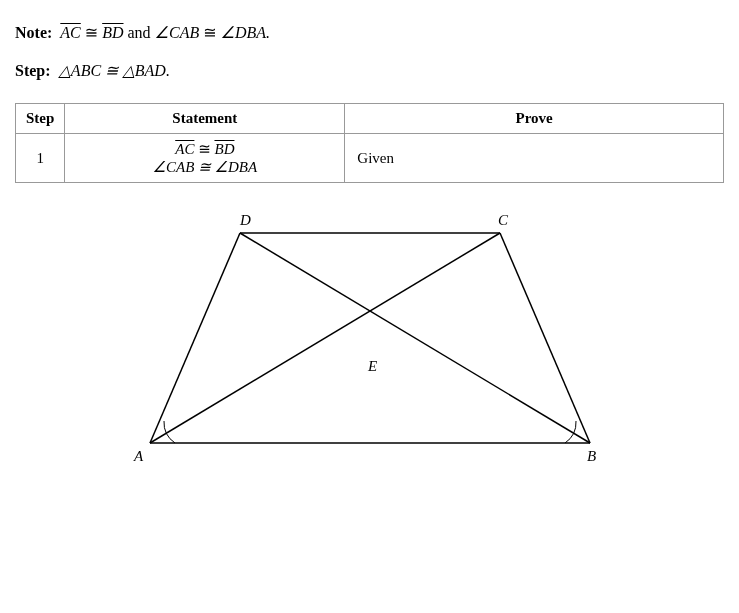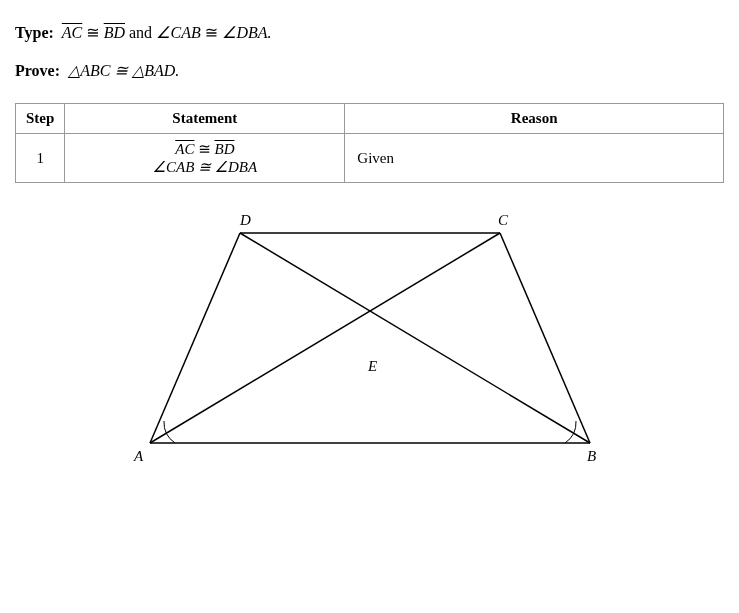--- a/index.html
+++ b/index.html
@@ -113,41 +113,41 @@
       text-align: center;
       font-size: 13px;
       margin-top: 4px;
       color: #000;
     }
   </style>
 </head>
 <body>
 
 <div class="given-line">
-  <span><strong>Type:</strong></span>
+  <span><strong>Note:</strong></span>
   &nbsp;<span class="overline math-italic">AC</span>
   <span> ≅ </span>
   <span class="overline math-italic">BD</span>
   <span> and </span>
   <span class="math-italic">∠CAB</span>
   <span> ≅ </span>
   <span class="math-italic">∠DBA.</span>
 </div>
 
 <div class="prove-line">
-  <span><strong>Prove:</strong></span>
+  <span><strong>Step:</strong></span>
   &nbsp;<span class="math-italic">△ABC ≅ △BAD.</span>
 </div>
 
 <table class="proof-table">
   <thead>
     <tr>
       <th class="step-cell">Step</th>
       <th class="statement-cell">Statement</th>
-      <th class="reason-cell">Reason</th>
+      <th class="reason-cell">Prove</th>
     </tr>
   </thead>
   <tbody>
 
     <tr>
       <td class="step-cell">1</td>
       <td class="statement-cell">
         <span class="overline math-italic">AC</span>
         <span> ≅ </span>
         <span class="overline math-italic">BD</span>

